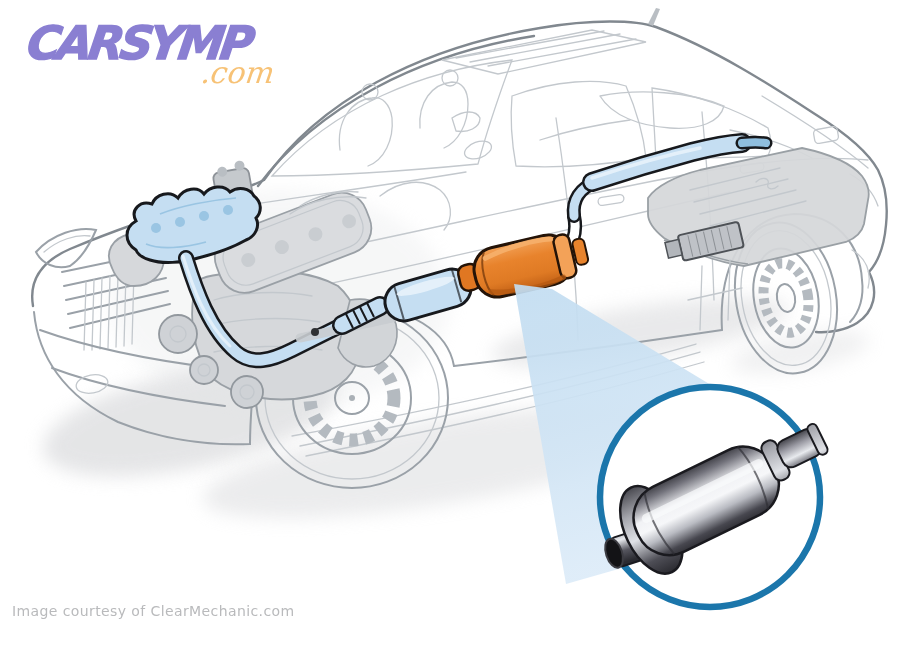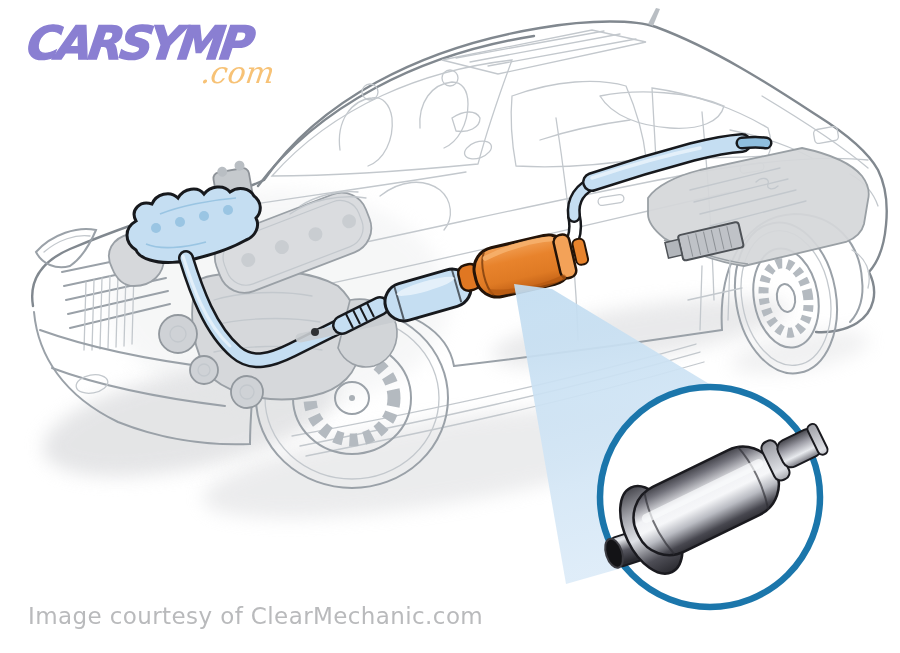--- a/index.html
+++ b/index.html
@@ -16,21 +16,21 @@
   }
   html,body{margin:0;padding:0;background:#fff;}
   .stage{position:relative;width:900px;height:653px;background:#fff;overflow:hidden;
          font-family:"DejaVu Sans","Liberation Sans",sans-serif;}
   .logo{position:absolute;left:26px;top:20px;width:270px;height:70px;transform:skewX(-8deg);cursor:pointer;}
   .logo .brand{font-style:italic;font-weight:bold;font-size:46px;line-height:1;
                letter-spacing:-4px;color:var(--brand-purple);
                -webkit-text-stroke:1.4px var(--brand-purple);}
   .logo .tld{position:absolute;left:178px;top:38px;font-family:"DejaVu Serif","Liberation Serif",serif;
              font-style:italic;font-size:30px;line-height:1;color:var(--tld-orange);}
-  .caption{position:absolute;left:28px;top:603px;font-size:23px;letter-spacing:.4px;
+  .caption{position:absolute;left:12px;top:603px;font-size:14px;letter-spacing:.4px;
            color:var(--caption-gray);}
   svg{position:absolute;left:0;top:0;}
   .soft{filter:blur(9px);}
   .sk{fill:none;stroke:var(--line-art);stroke-width:2;stroke-linecap:round;}
   .sk2{fill:none;stroke:var(--line-art-light);stroke-width:1.3;stroke-linecap:round;}
   .skd{fill:none;stroke:var(--line-art-dark);stroke-width:2.4;stroke-linecap:round;}
 </style>
 </head>
 <body>
 

